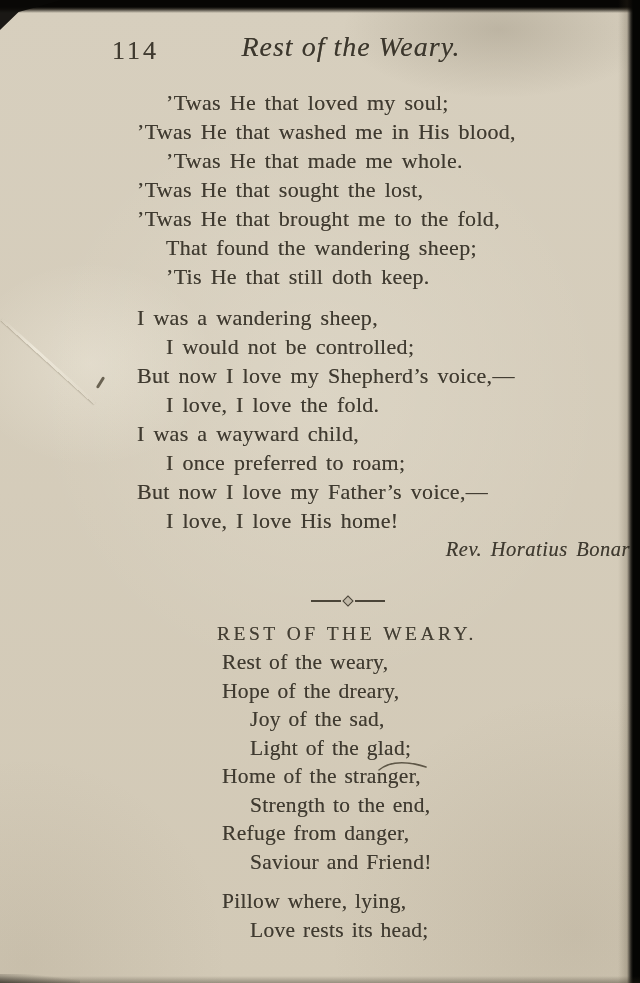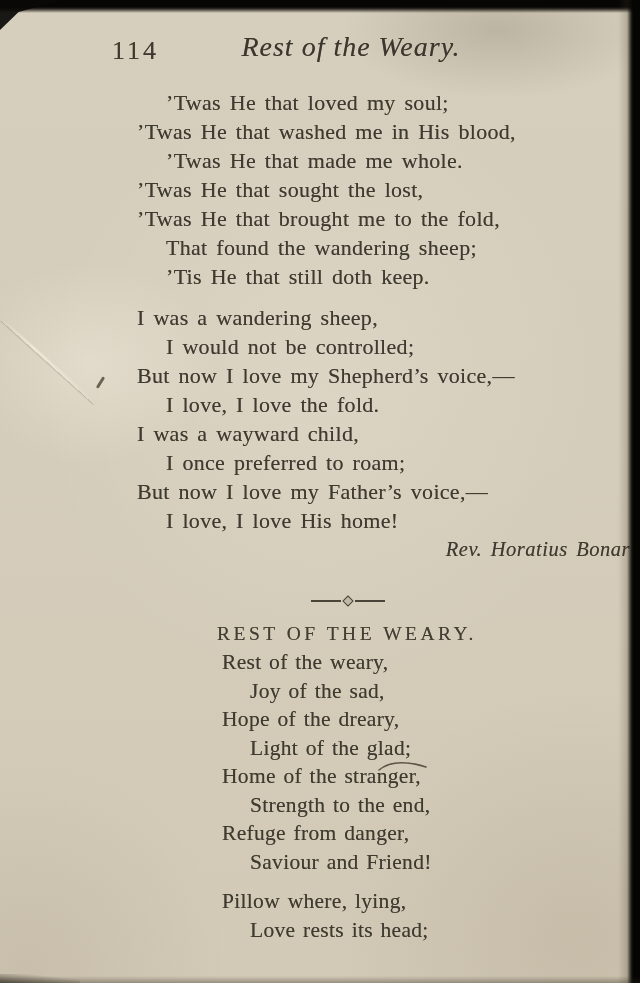--- a/index.html
+++ b/index.html
@@ -105,22 +105,22 @@
 
   <div class="divider">
     <span class="rule"></span>
     <span class="diamond"></span>
     <span class="rule"></span>
   </div>
 
   <div class="hymn2-title txt">REST OF THE WEARY.</div>
   <div class="hymn2 txt">
     <div class="line">Rest of the weary,</div>
+    <div class="line">Hope of the dreary,</div>
     <div class="line in">Joy of the sad,</div>
-    <div class="line">Hope of the dreary,</div>
     <div class="line in">Light of the glad;</div>
     <div class="line">Home of the stranger,</div>
     <div class="line in">Strength to the end,</div>
     <div class="line">Refuge from danger,</div>
     <div class="line in">Saviour and Friend!</div>
     <div class="line gap">Pillow where, lying,</div>
     <div class="line in">Love rests its head;</div>
   </div>
 
   <svg class="stray-squiggle" viewBox="0 0 52 16">

